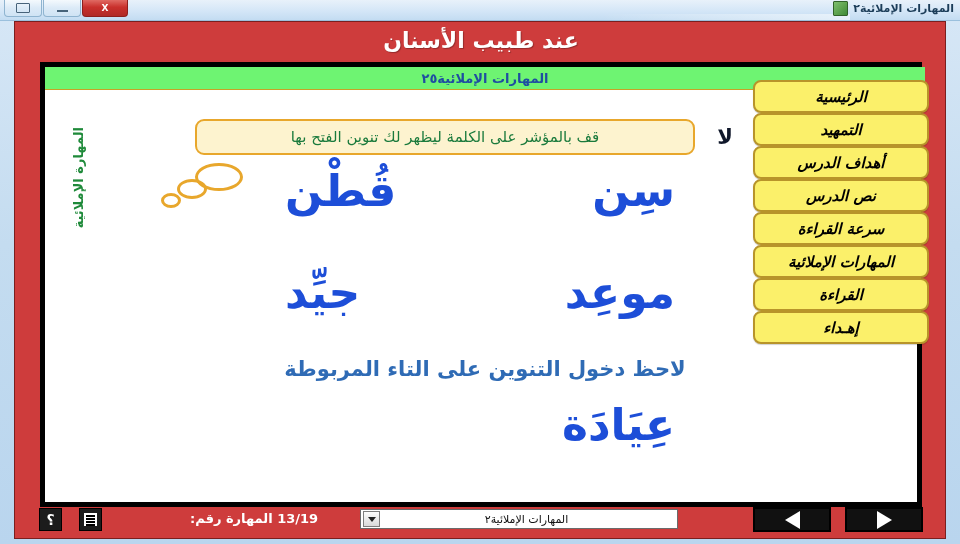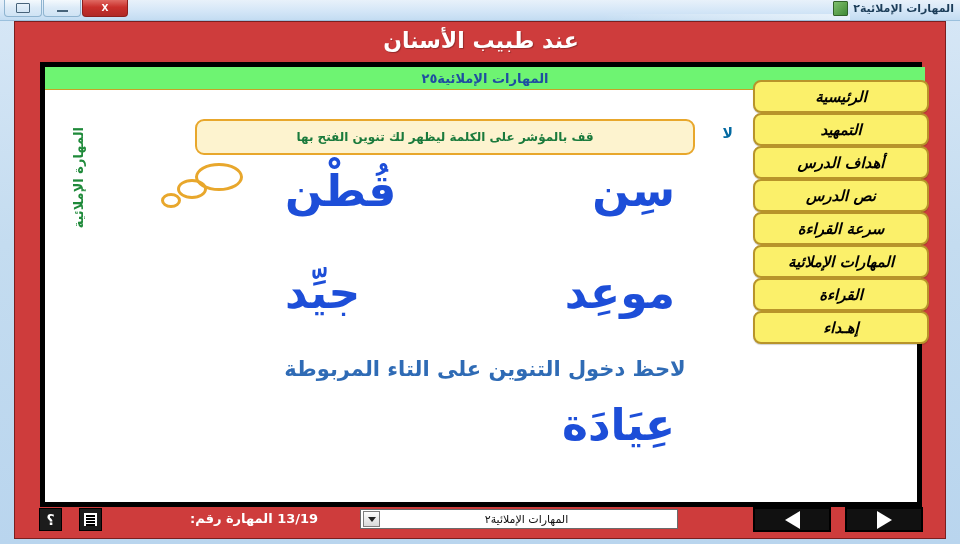--- a/index.html
+++ b/index.html
@@ -163,29 +163,29 @@
     background: #fdf3cf;
     border: 2px solid #e8a72c;
     border-radius: 9px;
     display: flex;
     align-items: center;
     justify-content: center;
     box-sizing: border-box;
   }
   .callout-text {
     color: #1a7a3c;
-    font-size: 12px;
-    font-weight: bold;
+    font-size: 15px;
+    font-weight: normal;
     white-space: nowrap;
   }
   .callout-behind {
     position: absolute;
     right: 184px; top: 58px;
-    color: #0369a1;
-    font-size: 14px;
+    color: #0f172a;
+    font-size: 21px;
     font-weight: bold;
   }
   .bubble {
     position: absolute;
     border: 3px solid #e8a72c;
     border-radius: 50%;
     background: transparent;
   }
   .bubble.b1 { left: 150px; top: 96px; width: 42px; height: 22px; }
   .bubble.b2 { left: 132px; top: 112px; width: 24px; height: 14px; }

